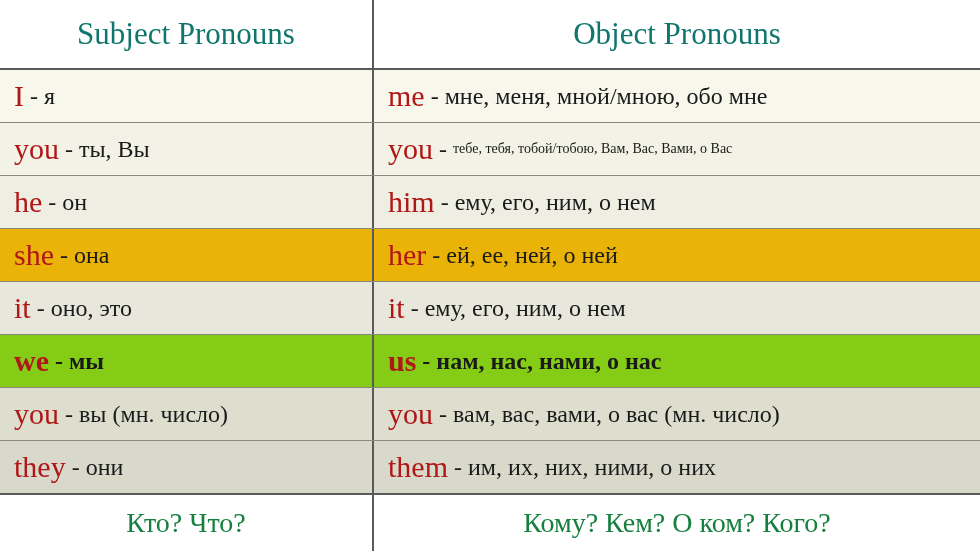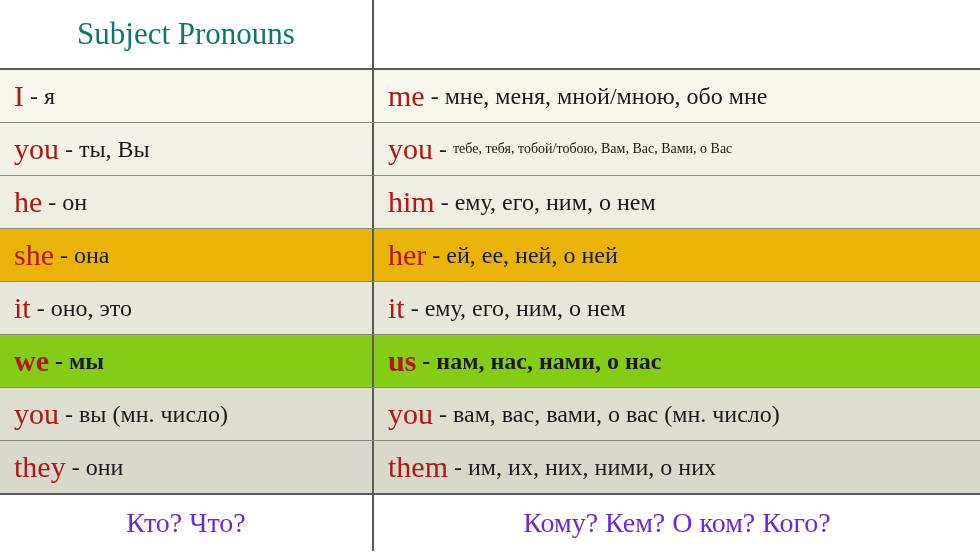--- a/index.html
+++ b/index.html
@@ -107,35 +107,36 @@
   .footer-row {
     display: flex;
     height: 56px;
     background: #ffffff;
   }
   .footer-cell {
     display: flex;
     align-items: center;
     justify-content: center;
     font-size: 28px;
-    color: #6d28d9;
+    color: #15803d;
     box-sizing: border-box;
   }
   .footer-cell.col-left {
     border-right: 2px solid #5a5a5a;
   }
 </style>
 </head>
 <body>
 
 <div class="sheet">
   <div class="table">
 
     <div class="header-row">
       <div class="header-cell col-left">Subject Pronouns</div>
+      <div class="header-cell col-right">Object Pronouns</div>
     </div>
 
     <div class="body-rows">
 
       <div class="row">
         <div class="cell col-left">
           <span class="pron">I</span>
           <span class="dash">-</span>
           <span class="trans">я</span>
         </div>

